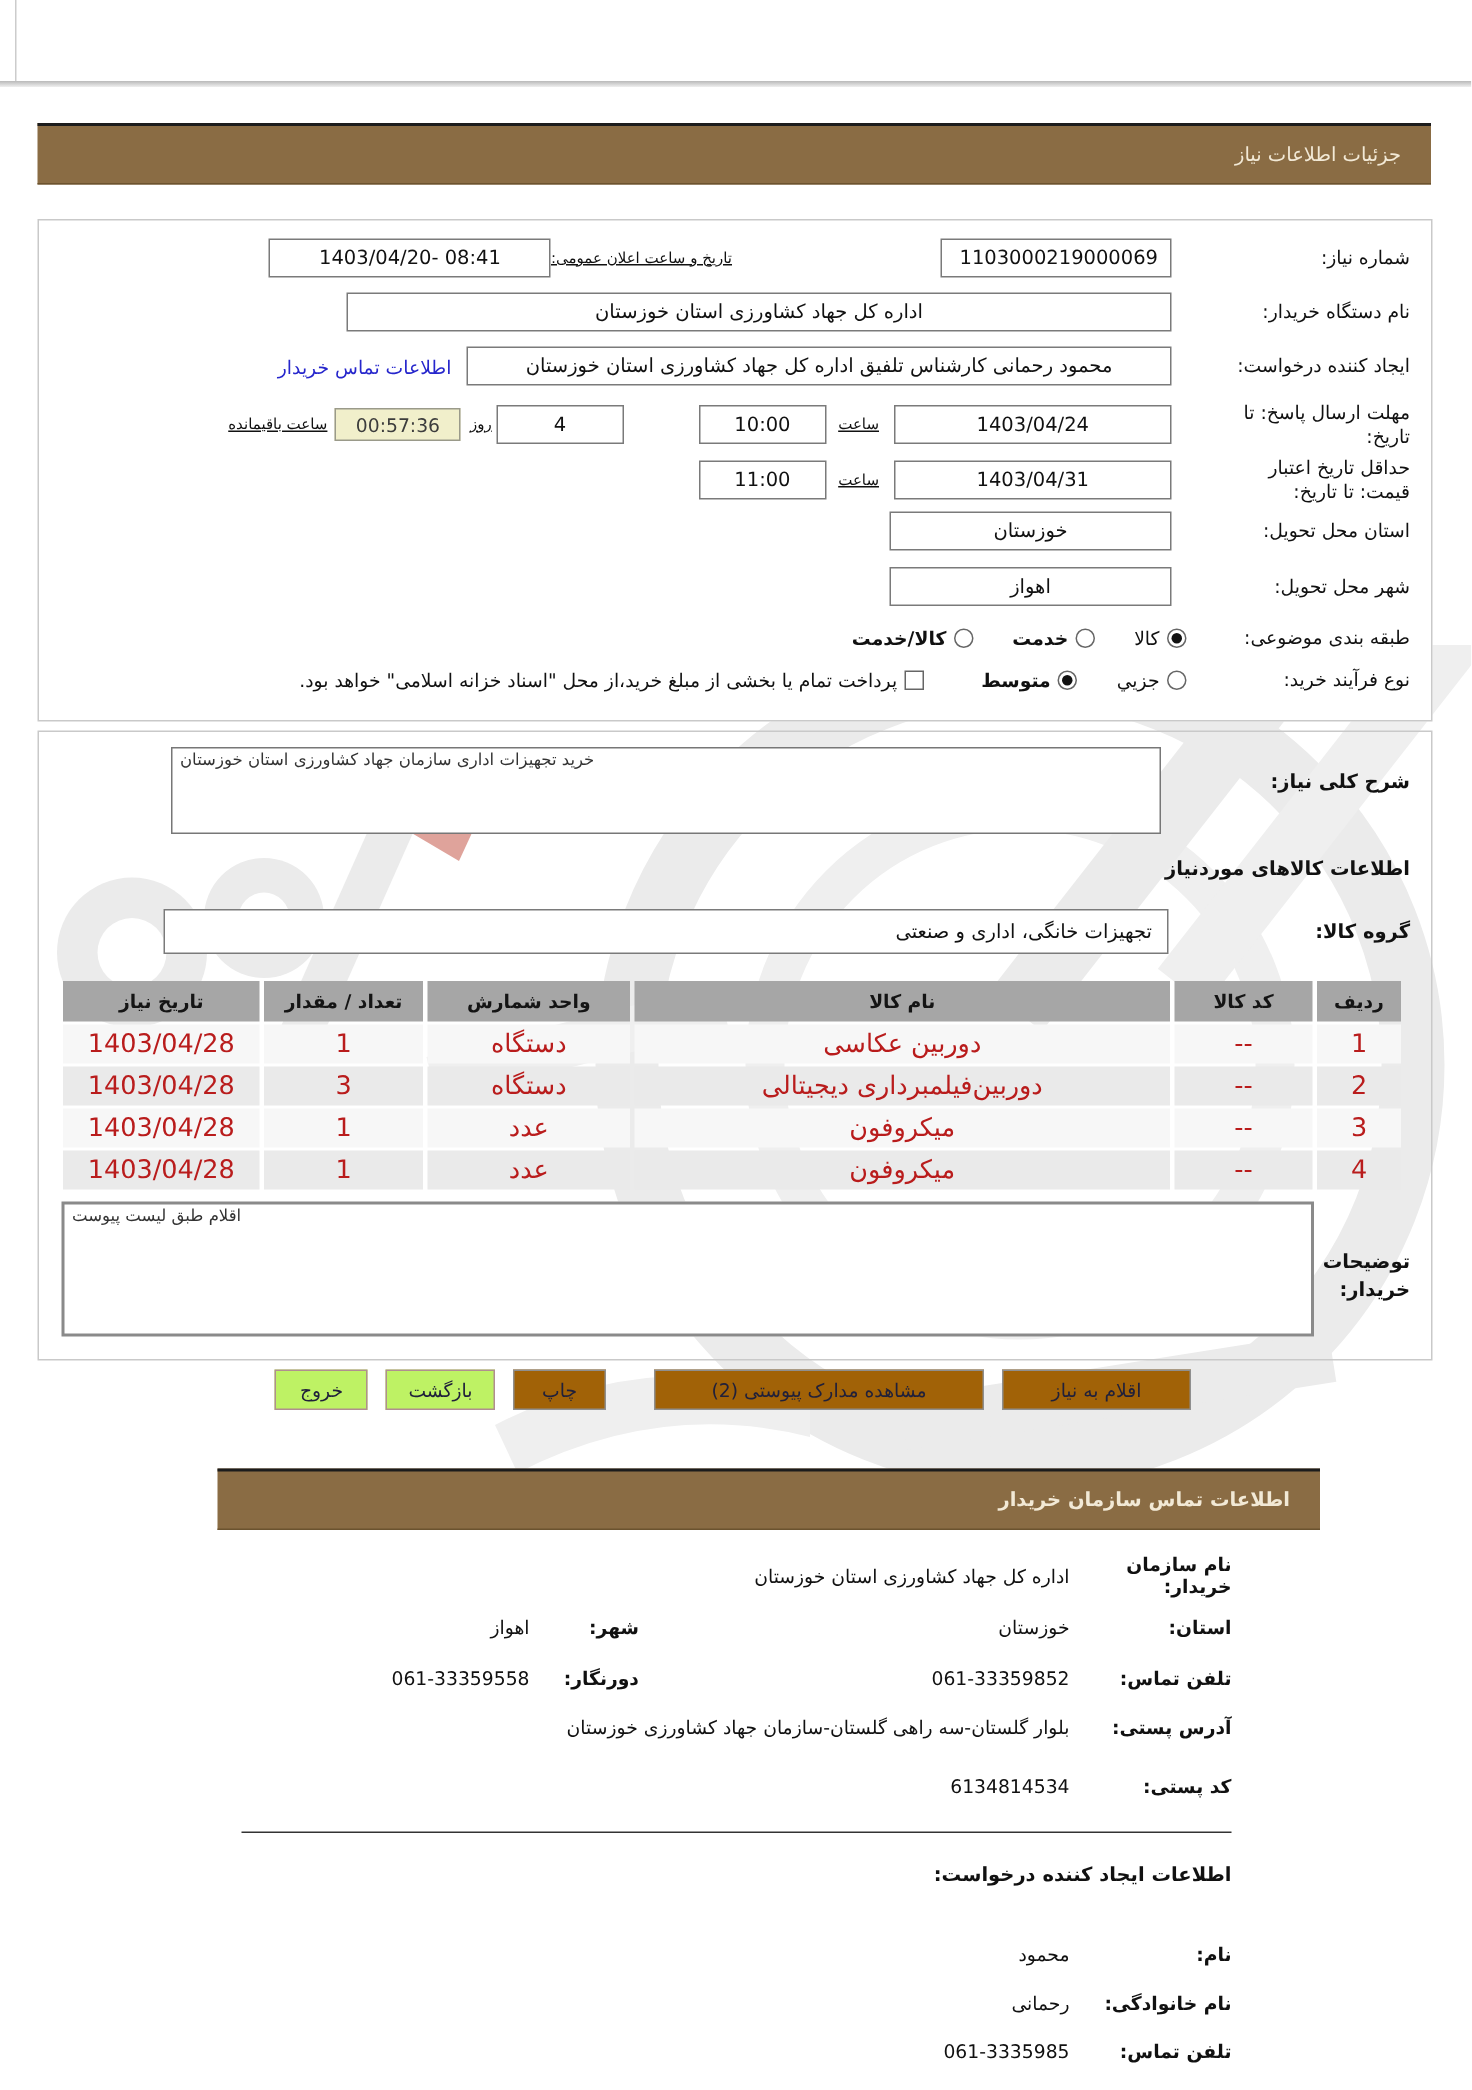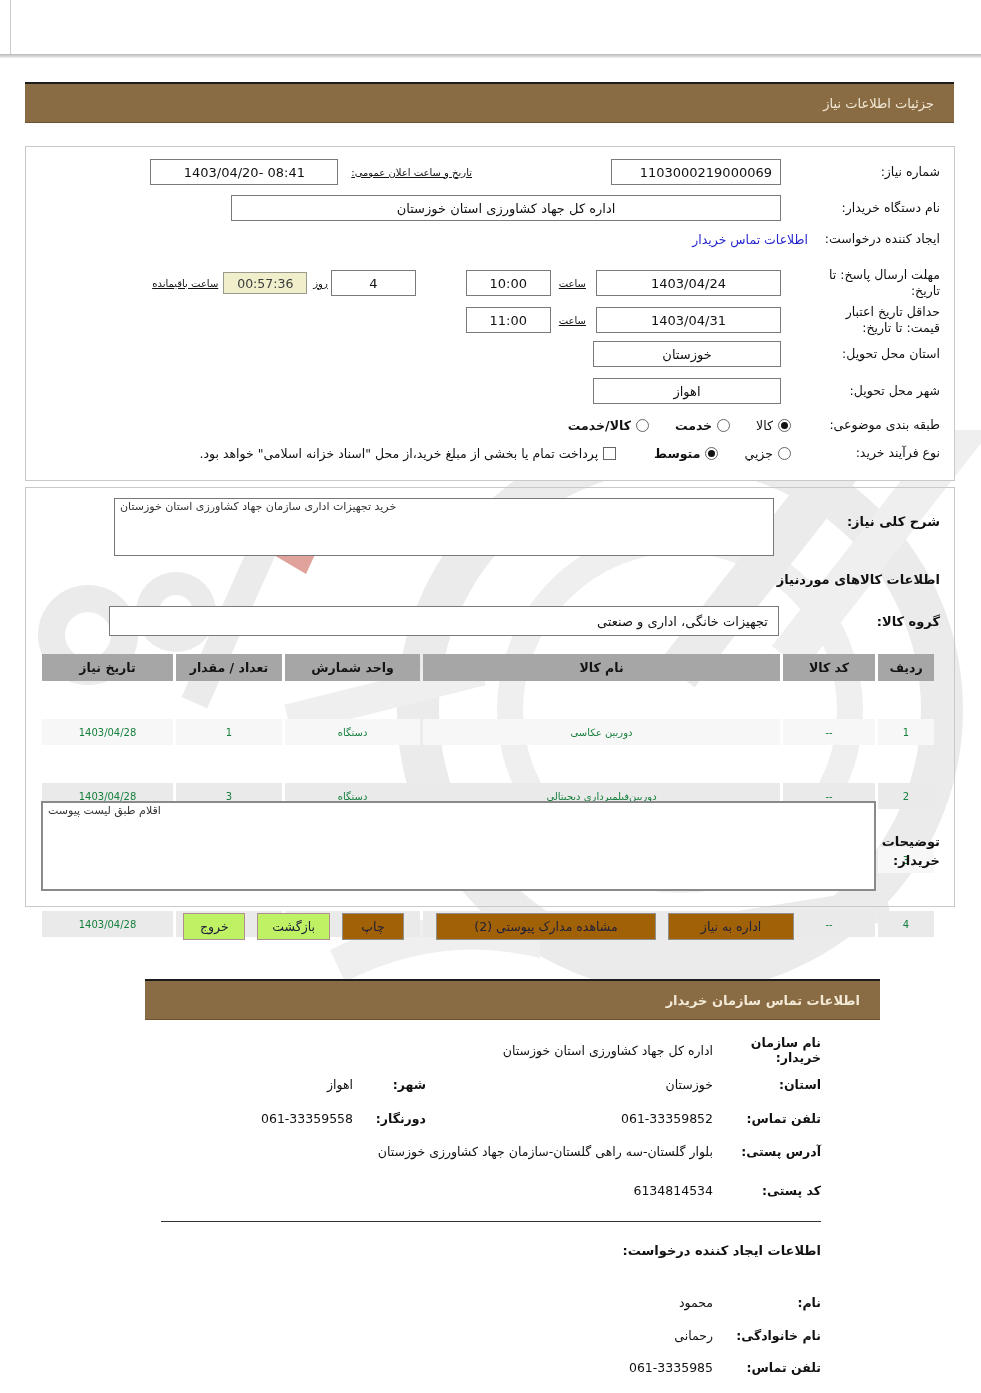--- a/index.html
+++ b/index.html
@@ -39,44 +39,44 @@
   .ta{position:absolute;background:#fff;border:1px solid #777;box-sizing:border-box;
       font-family:"DejaVu Sans","Liberation Sans",sans-serif;font-size:11px;color:#333;
       direction:rtl;text-align:left;resize:none;overflow:hidden;padding:1px 5px;}
   .abs-lbl{position:absolute;font-size:13px;color:#111;}
   
   .tbl{position:absolute;left:16px;top:166px;width:892px;}
   .thead,.trow{display:flex;gap:3px;}
   .trow{margin-top:2px;}
   .th{background:#a6a6a6;color:#141414;font-weight:bold;font-size:12.5px;height:27px;
       display:flex;align-items:center;justify-content:center;}
-  .td{height:26px;display:flex;align-items:center;justify-content:center;font-size:10px;color:#15803d;margin-top:36px;}
+  .td{height:26px;display:flex;align-items:center;justify-content:center;font-size:17px;color:#b91c1c;}
   .odd  .td{background:#f7f7f7;}
   .even .td{background:#eaeaea;}
   .c0{width:56px;}.c1{width:92px;}.c2{width:357px;}.c3{width:135px;}.c4{width:106px;}.c5{width:131px;}
   
   .btnrow{position:absolute;top:913px;right:187px;display:flex;gap:12px;z-index:2;}
   .btn{height:27px;display:flex;align-items:center;justify-content:center;font-size:12.5px;
        color:#20203a;padding:0 14px;box-sizing:border-box;cursor:pointer;}
   .btn-green{background:#a16207;border:1px solid #8f8f8f;}
   .btn-pink{background:#bef264;border:1px solid #b08f8f;}
   
   .crow{position:absolute;right:160px;width:662px;display:flex;align-items:center;height:20px;
         font-size:12.5px;z-index:1;}
   .clabel{font-weight:bold;width:108px;flex-shrink:0;}
   .clabel2{font-weight:bold;width:73px;flex-shrink:0;}
   .cvalue{color:#111;}
   .cv1{width:287px;}
   .divider{position:absolute;right:160px;width:660px;top:1221px;border-top:1px solid #333;z-index:1;}
   .section-h{position:absolute;right:160px;top:1243px;font-weight:bold;font-size:13px;z-index:1;}
   
   .mr3{margin-right:3px;}.mr5{margin-right:5px;}.mr6{margin-right:6px;}.mr8{margin-right:8px;}
-  .mr10{margin-right:10px;}.mr13{margin-right:13px;}.mr26{margin-right:26px;font-weight:bold;}.mr27{margin-right:27px;}
+  .mr10{margin-right:10px;}.mr13{}.mr26{margin-right:26px;font-weight:bold;}.mr27{margin-right:27px;}
   .mr37{margin-right:37px;}.mr38{margin-right:38px;}.mr50{margin-right:50px;}.mr139{margin-right:139px;}
-  .w84{width:84px;}.w85{width:85px;}.w185{width:185px;}.w186{width:170px;}.w188{width:188px;}
+  .w84{width:84px;}.w85{width:85px;}.w185{width:185px;}.w186{width:154px;}.w188{width:188px;}
   .w470{width:470px;}.w550{width:550px;}
 </style>
 </head>
 <body>
 
 <div class="page">
 
   <div class="left-edge"></div>
   <div class="top-divider"></div>
 
@@ -113,20 +113,21 @@
       </div>
     </div>
 
     <div class="frow" style="top:48px;">
       <span class="f-label">نام دستگاه خریدار:</span>
       <div class="inp w550 mr37">اداره کل جهاد کشاورزی استان خوزستان</div>
     </div>
 
     <div class="frow" style="top:84px;">
       <span class="f-label">ایجاد کننده درخواست:</span>
+      <div class="inp w470 mr37">محمود رحمانی کارشناس تلفیق اداره کل جهاد کشاورزی استان خوزستان</div>
       <span class="link mr10">اطلاعات تماس خریدار</span>
     </div>
 
     <div class="frow" style="top:120px;">
       <span class="f-label">مهلت ارسال پاسخ: تا تاریخ:</span>
       <div class="inp w185 mr37">
         <span class="num">1403/04/24</span>
       </div>
       <span class="small-lbl mr10">ساعت</span>
       <div class="inp w85 mr8">
@@ -245,21 +246,21 @@
         <div class="td c4">1</div>
         <div class="td c5">1403/04/28</div>
       </div>
     </div>
 
     <span class="abs-lbl bold" style="right:14px;top:345px;width:78px;line-height:1.45;">توضیحات خریدار:</span>
     <textarea class="ta" style="left: 15px; top: 313px; width: 835px; height: 90px; border: 2px solid rgb(138, 138, 138);" readonly="">اقلام طبق لیست پیوست</textarea>
   </div>
 
   <div class="btnrow">
-    <div class="btn btn-green" style="min-width:126px;">اداره به نیاز</div>
+    <div class="btn btn-green" style="min-width:126px;">اقلام به نیاز</div>
     <div class="btn btn-green" style="min-width:220px;margin-left:20px;">مشاهده مدارک پیوستی (2)</div>
     <div class="btn btn-green" style="min-width:62px;">چاپ</div>
     <div class="btn btn-pink" style="min-width:70px;">بازگشت</div>
     <div class="btn btn-pink" style="min-width:62px;">خروج</div>
   </div>
 
   <div class="bar" style="left:145px;top:979px;width:735px;">
     <span class="bar-title bold">اطلاعات تماس سازمان خریدار</span>
   </div>
 

